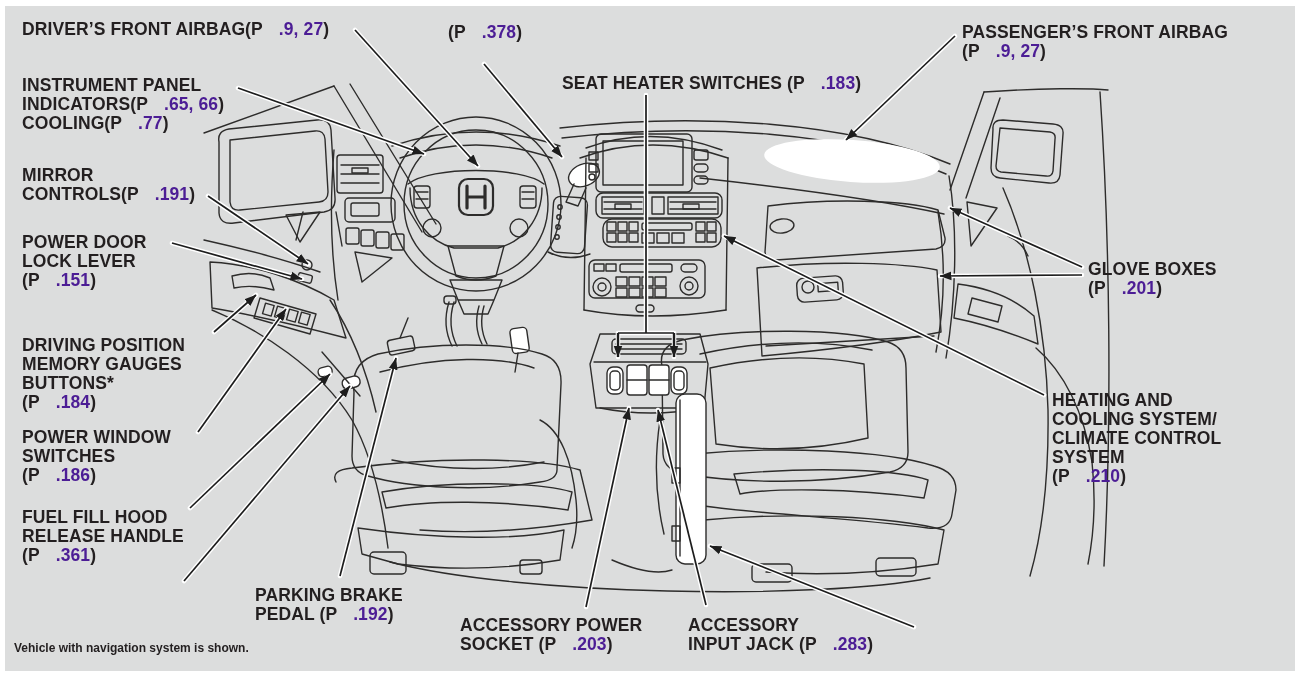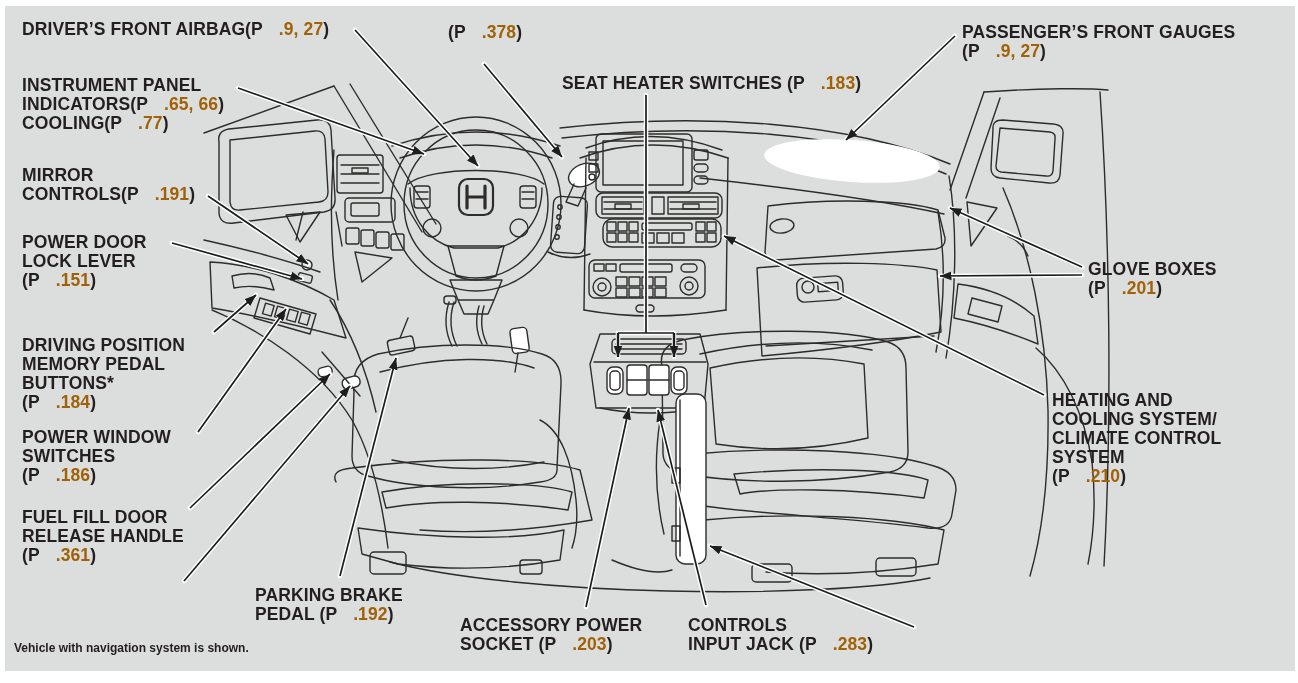--- a/index.html
+++ b/index.html
@@ -9,21 +9,21 @@
   svg.art{position:absolute;left:0;top:0;}
   svg.art *{vector-effect:none;}
   .ln-art{fill:none;stroke:#2d2c2b;stroke-width:1.4;stroke-linecap:round;stroke-linejoin:round;}
   .fw{fill:#ffffff;stroke:#2d2c2b;stroke-width:1.4;stroke-linejoin:round;}
   .fwn{fill:#ffffff;stroke:none;}
   .halo{fill:none;stroke:#ffffff;stroke-width:4.6;stroke-linecap:round;}
   .ldr{fill:none;stroke:#1d1d1d;stroke-width:1.7;}
   .ldr-thick{fill:none;stroke:#1d1d1d;stroke-width:2.4;}
   .lbl{position:absolute;font-weight:700;font-size:17.5px;line-height:19px;color:#231f20;
        letter-spacing:0.1px;white-space:nowrap;}
-  .pg{color:#a16207;padding-left:16px;}
+  .pg{color:#4c1d95;padding-left:16px;}
   .foot{position:absolute;font-weight:700;font-size:12px;color:#231f20;white-space:nowrap;}
 </style>
 </head>
 <body>
 
 <div class="stage">
   <div class="panel"></div>
 
   <svg class="art" width="1298" height="683" viewBox="0 0 1298 683">
     <defs>
@@ -321,53 +321,53 @@
   </div>
 
   <div class="lbl" style="left:22px;top:233px">
     <div><span>POWER DOOR</span></div>
     <div><span>LOCK LEVER</span></div>
     <div><span>(P</span><span class="pg">.151</span><span>)</span></div>
   </div>
 
   <div class="lbl" style="left:22px;top:336px">
     <div><span>DRIVING POSITION</span></div>
-    <div><span>MEMORY PEDAL</span></div>
+    <div><span>MEMORY GAUGES</span></div>
     <div><span>BUTTONS*</span></div>
     <div><span>(P</span><span class="pg">.184</span><span>)</span></div>
   </div>
 
   <div class="lbl" style="left:22px;top:428px">
     <div><span>POWER WINDOW</span></div>
     <div><span>SWITCHES</span></div>
     <div><span>(P</span><span class="pg">.186</span><span>)</span></div>
   </div>
 
   <div class="lbl" style="left:22px;top:508px">
-    <div><span>FUEL FILL DOOR</span></div>
+    <div><span>FUEL FILL HOOD</span></div>
     <div><span>RELEASE HANDLE</span></div>
     <div><span>(P</span><span class="pg">.361</span><span>)</span></div>
   </div>
 
 
   <div class="lbl" style="left:255px;top:586px">
     <div><span>PARKING BRAKE</span></div>
     <div><span>PEDAL (P</span><span class="pg">.192</span><span>)</span></div>
   </div>
 
   <div class="lbl" style="left:448px;top:23px">
     <div><span>(P</span><span class="pg">.378</span><span>)</span></div>
   </div>
 
   <div class="lbl" style="left:562px;top:74px">
     <div><span>SEAT HEATER SWITCHES (P</span><span class="pg">.183</span><span>)</span></div>
   </div>
 
   <div class="lbl" style="left:962px;top:23px">
-    <div><span>PASSENGER’S FRONT GAUGES</span></div>
+    <div><span>PASSENGER’S FRONT AIRBAG</span></div>
     <div><span>(P</span><span class="pg">.9, 27</span><span>)</span></div>
   </div>
 
   <div class="lbl" style="left:1088px;top:260px">
     <div><span>GLOVE BOXES</span></div>
     <div><span>(P</span><span class="pg">.201</span><span>)</span></div>
   </div>
 
   <div class="lbl" style="left:1052px;top:391px">
     <div><span>HEATING AND</span></div>
@@ -377,18 +377,18 @@
     <div><span>(P</span><span class="pg">.210</span><span>)</span></div>
   </div>
 
 
   <div class="lbl" style="left:460px;top:616px">
     <div><span>ACCESSORY POWER</span></div>
     <div><span>SOCKET (P</span><span class="pg">.203</span><span>)</span></div>
   </div>
 
   <div class="lbl" style="left:688px;top:616px">
-    <div><span>CONTROLS</span></div>
+    <div><span>ACCESSORY</span></div>
     <div><span>INPUT JACK (P</span><span class="pg">.283</span><span>)</span></div>
   </div>
 
   <div class="foot" style="left:14px;top:641px">Vehicle with navigation system is shown.</div>
 </div>
 
 </body></html>

